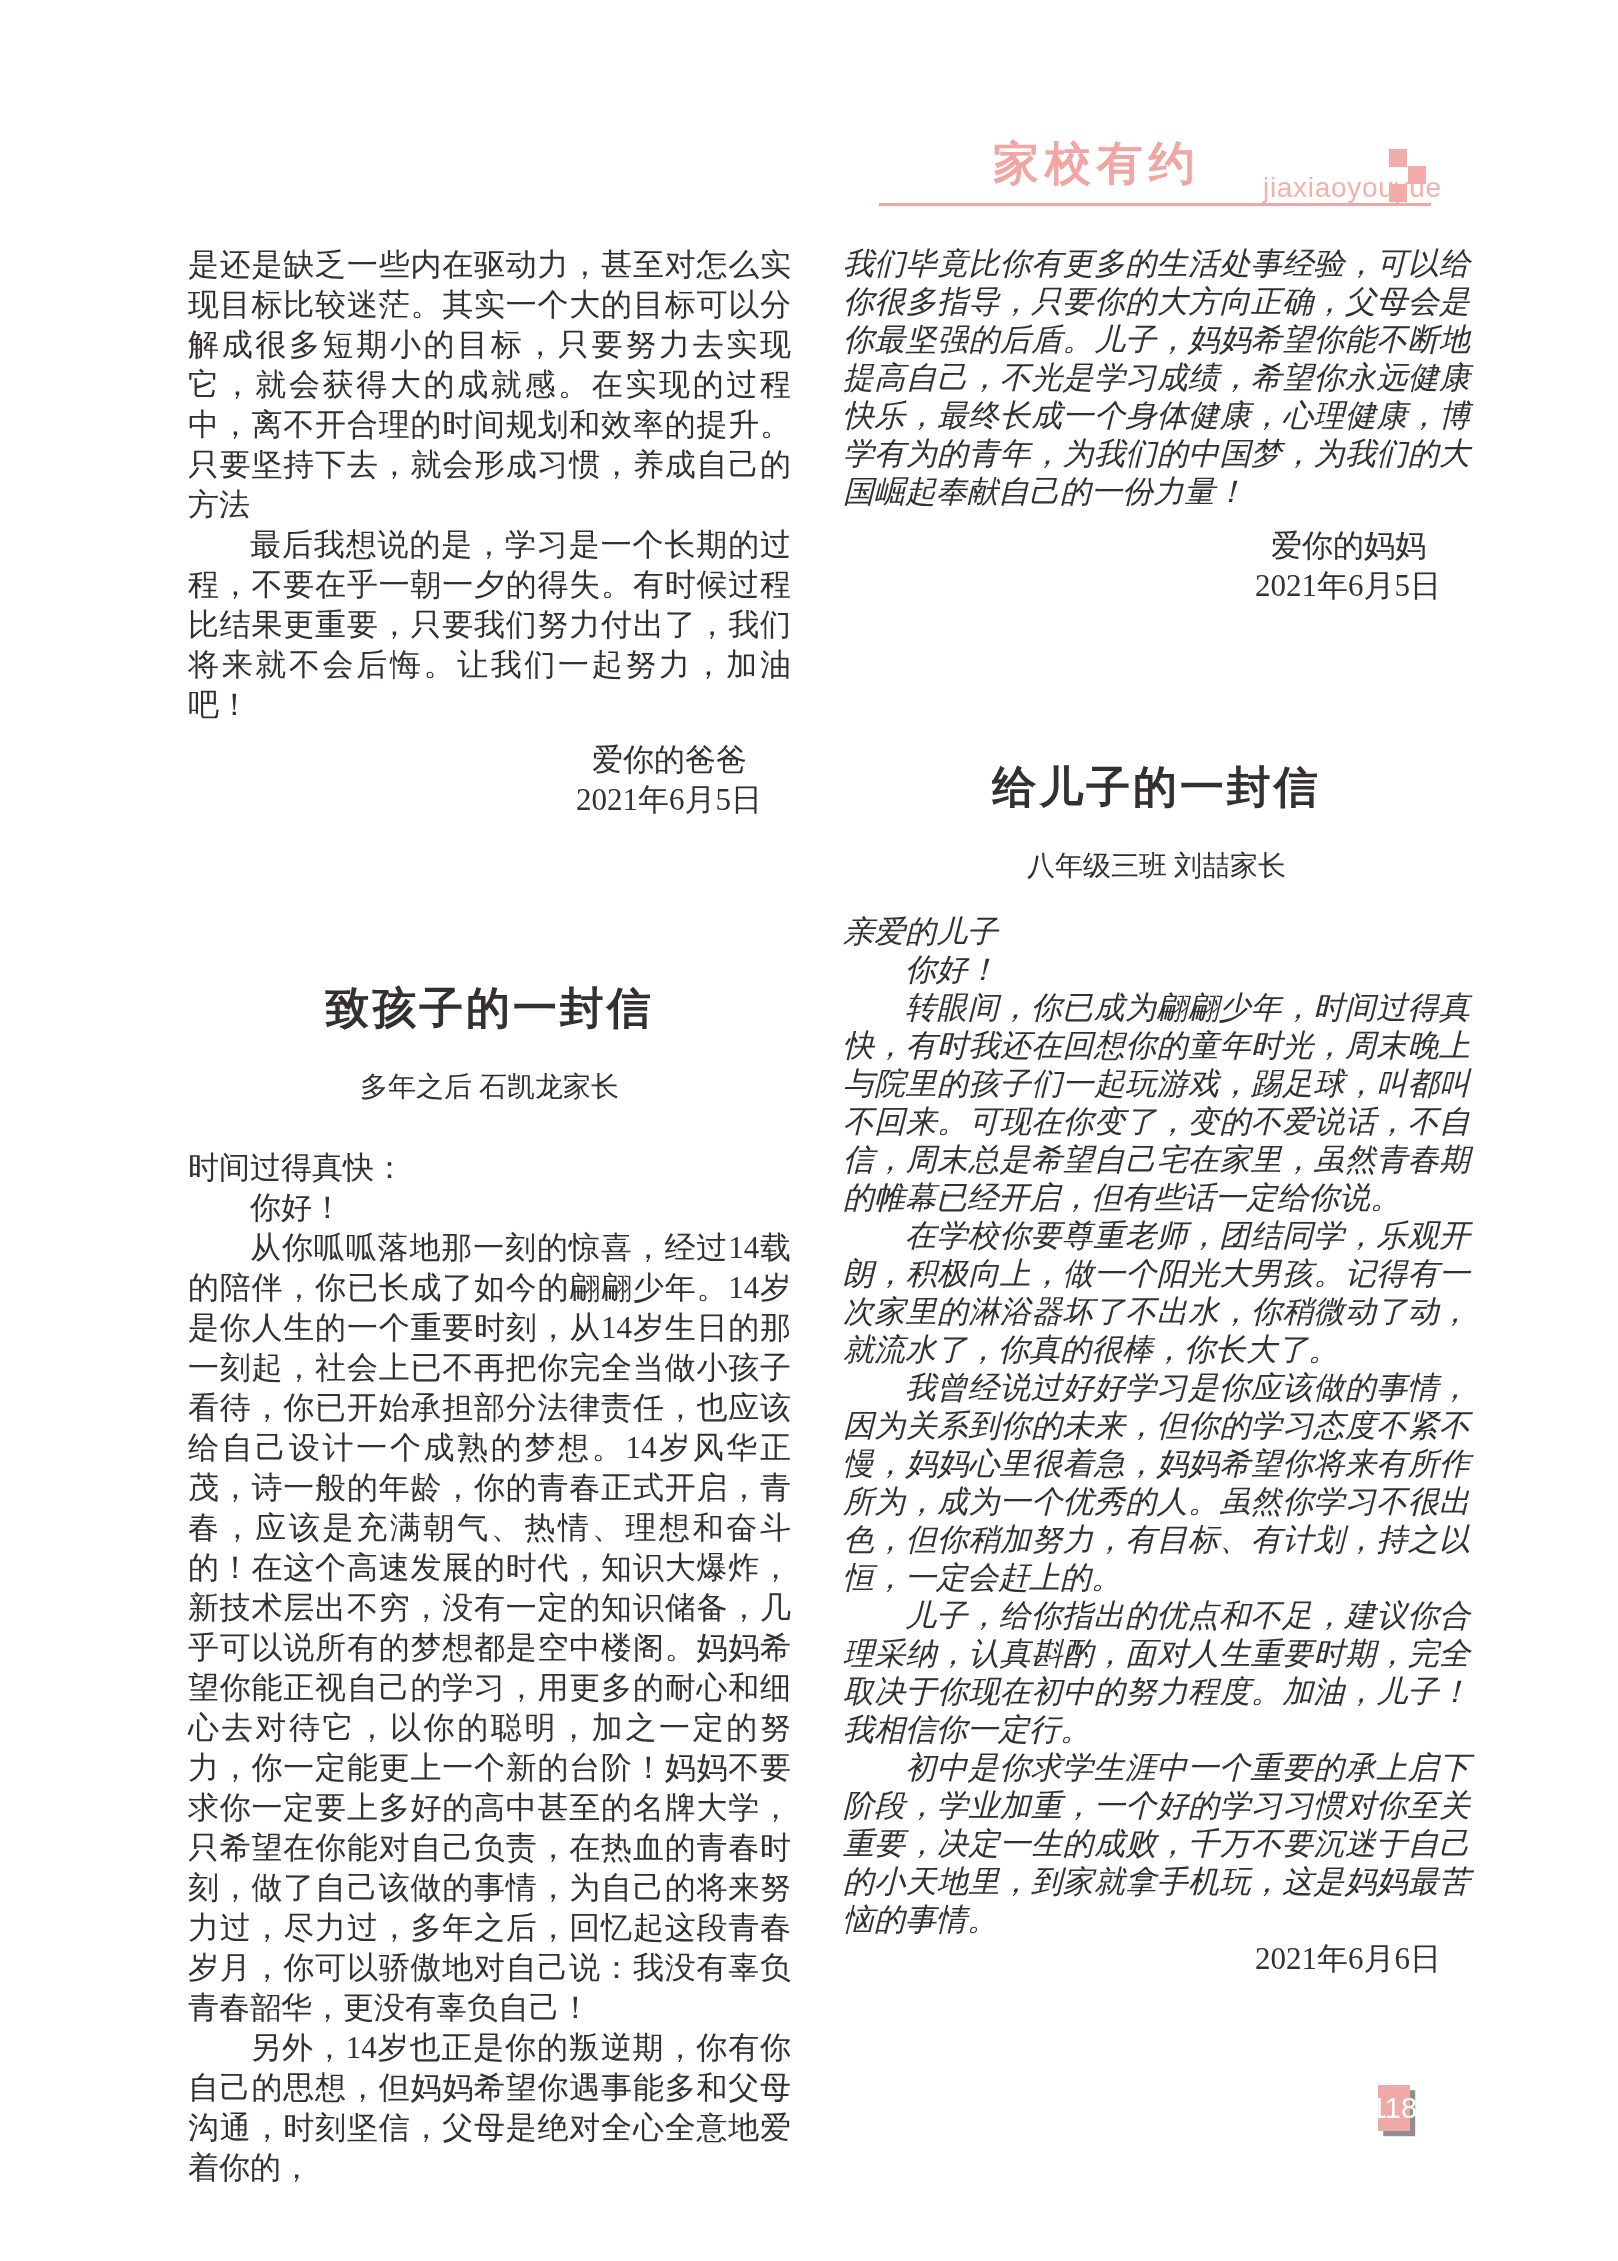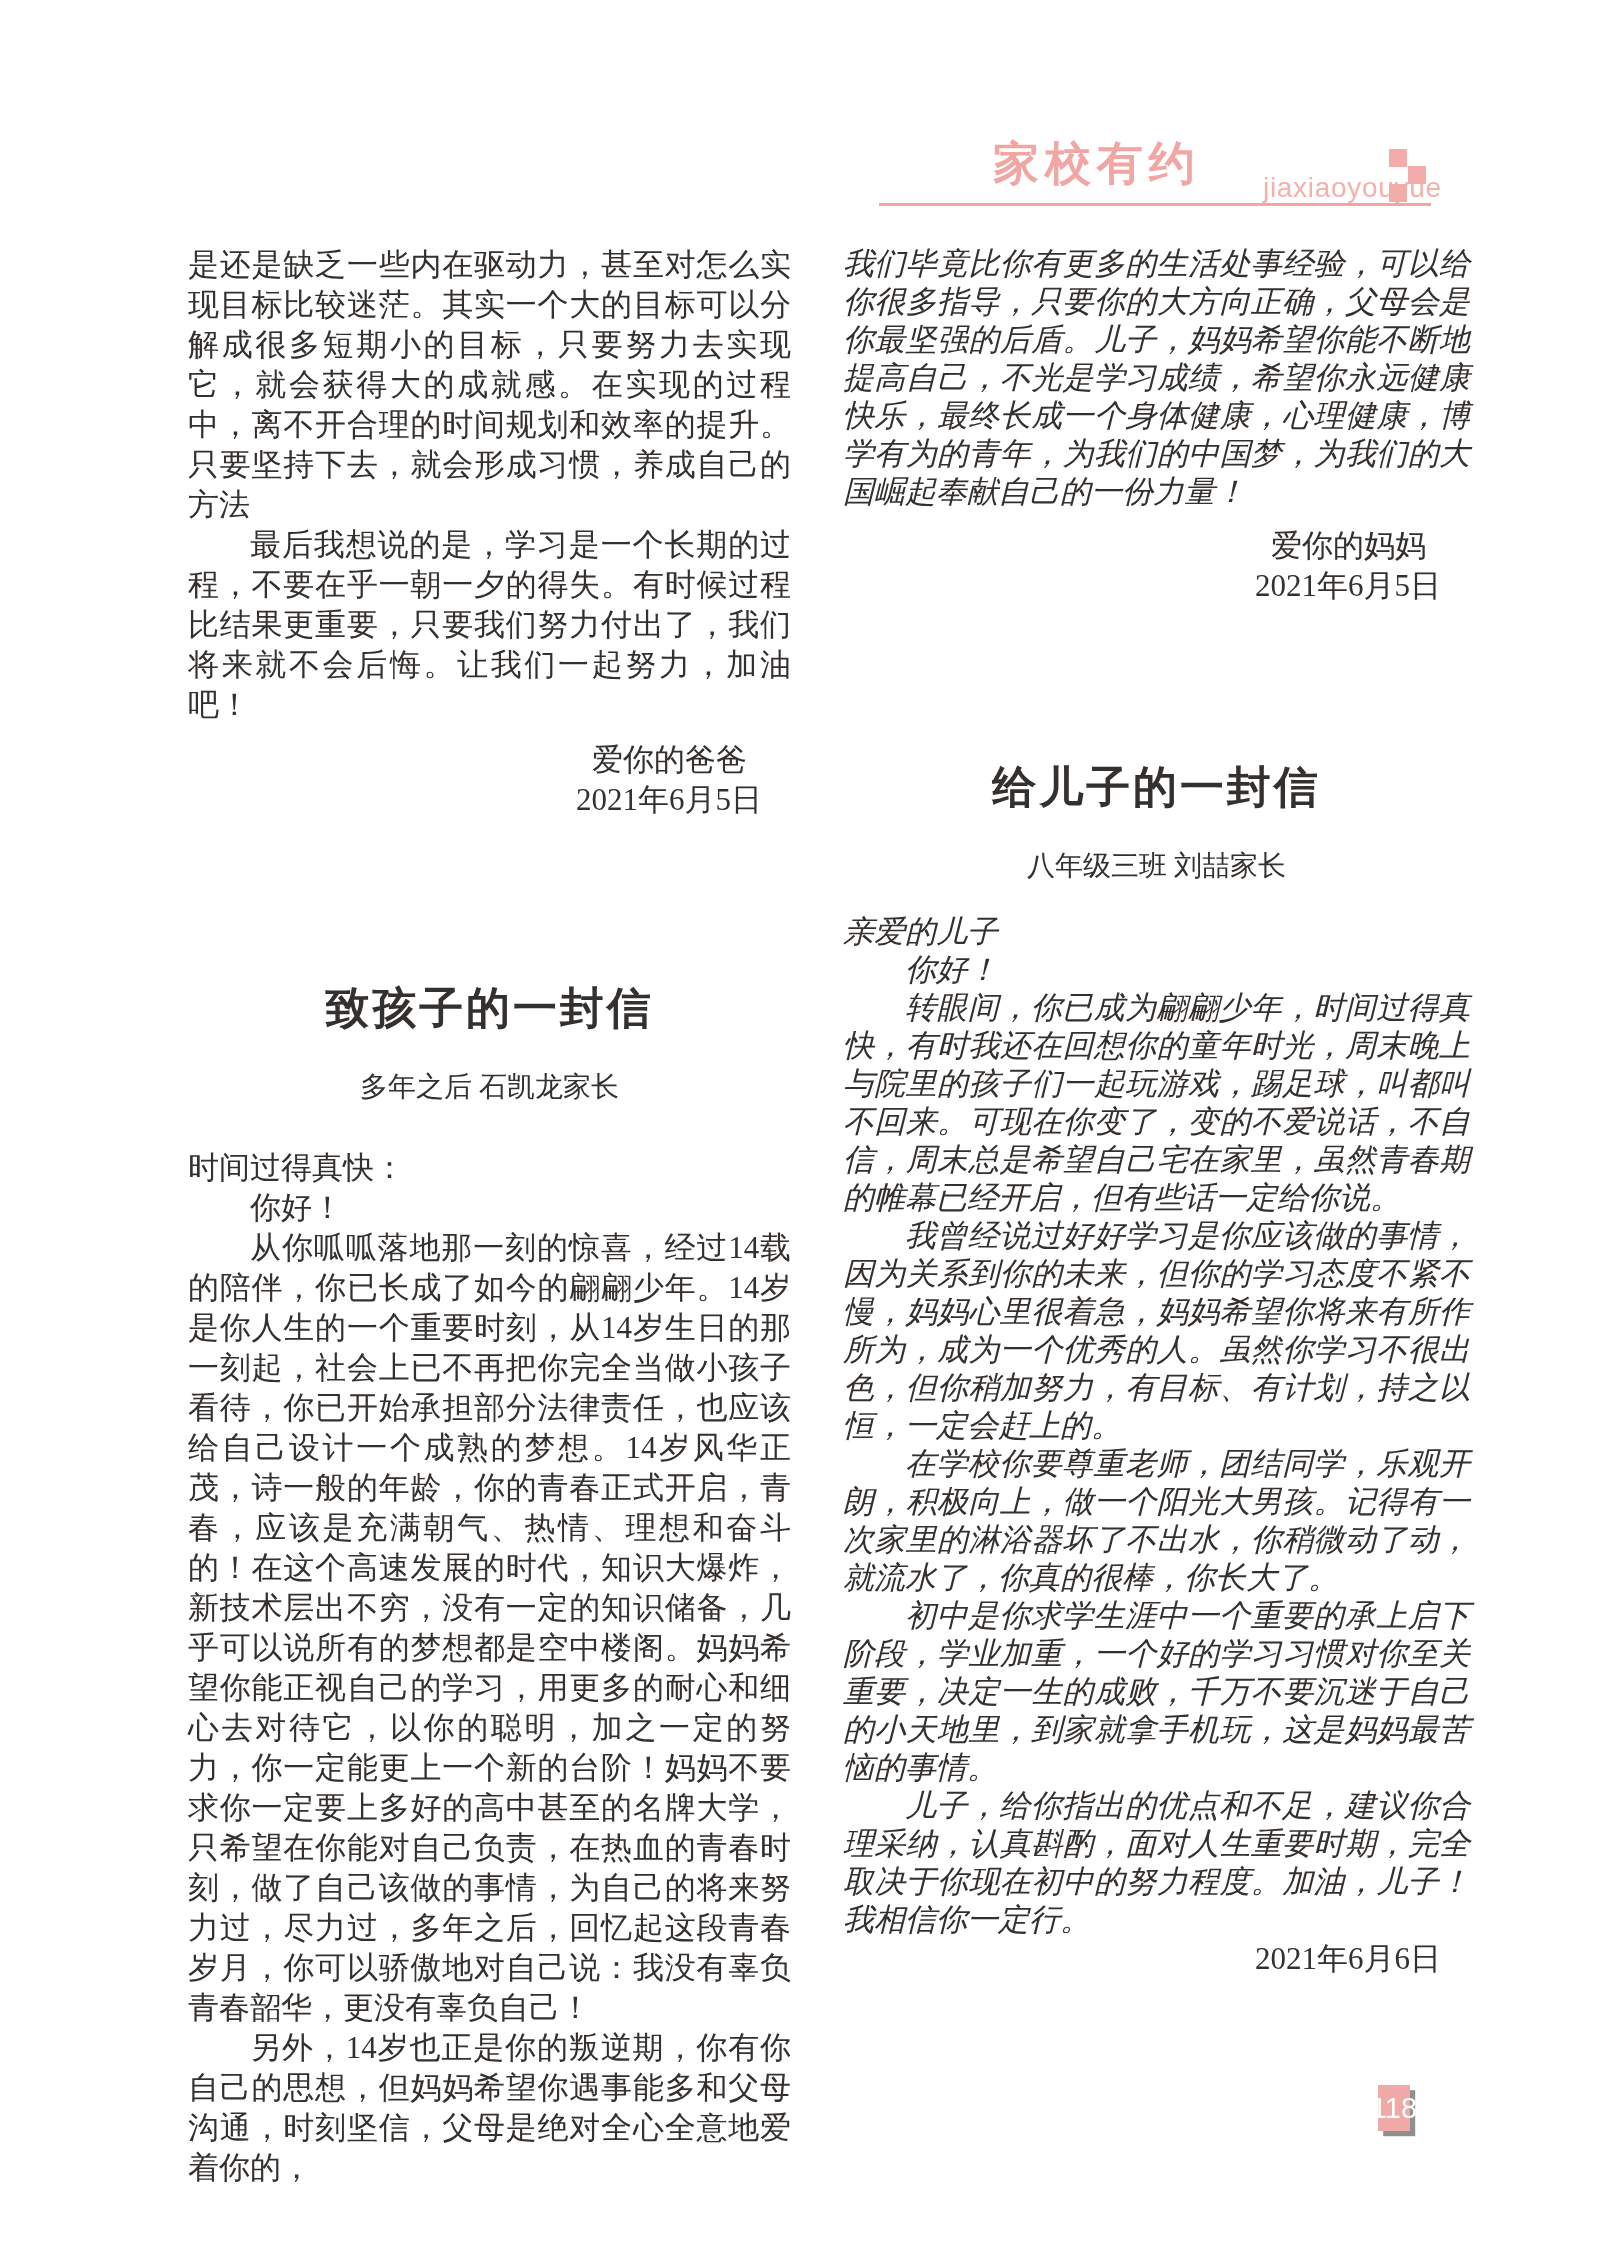--- a/index.html
+++ b/index.html
@@ -96,23 +96,23 @@
     <p class="body">我们毕竟比你有更多的生活处事经验，可以给你很多指导，只要你的大方向正确，父母会是你最坚强的后盾。儿子，妈妈希望你能不断地提高自己，不光是学习成绩，希望你永远健康快乐，最终长成一个身体健康，心理健康，博学有为的青年，为我们的中国梦，为我们的大国崛起奉献自己的一份力量！</p>
     <p class="sig">爱你的妈妈</p>
     <p class="sigdate">2021年6月5日</p>
 
     <h2 class="letter-title">给儿子的一封信</h2>
     <p class="byline">八年级三班 刘喆家长</p>
 
     <p class="body salutation">亲爱的儿子</p>
     <p class="body indent">你好！</p>
     <p class="body indent">转眼间，你已成为翩翩少年，时间过得真快，有时我还在回想你的童年时光，周末晚上与院里的孩子们一起玩游戏，踢足球，叫都叫不回来。可现在你变了，变的不爱说话，不自信，周末总是希望自己宅在家里，虽然青春期的帷幕已经开启，但有些话一定给你说。</p>
+    <p class="body indent">在学校你要尊重老师，团结同学，乐观开朗，积极向上，做一个阳光大男孩。记得有一次家里的淋浴器坏了不出水，你稍微动了动，就流水了，你真的很棒，你长大了。</p>
     <p class="body indent">我曾经说过好好学习是你应该做的事情，因为关系到你的未来，但你的学习态度不紧不慢，妈妈心里很着急，妈妈希望你将来有所作所为，成为一个优秀的人。虽然你学习不很出色，但你稍加努力，有目标、有计划，持之以恒，一定会赶上的。</p>
-    <p class="body indent">在学校你要尊重老师，团结同学，乐观开朗，积极向上，做一个阳光大男孩。记得有一次家里的淋浴器坏了不出水，你稍微动了动，就流水了，你真的很棒，你长大了。</p>
+    <p class="body indent">儿子，给你指出的优点和不足，建议你合理采纳，认真斟酌，面对人生重要时期，完全取决于你现在初中的努力程度。加油，儿子！我相信你一定行。</p>
     <p class="body indent">初中是你求学生涯中一个重要的承上启下阶段，学业加重，一个好的学习习惯对你至关重要，决定一生的成败，千万不要沉迷于自己的小天地里，到家就拿手机玩，这是妈妈最苦恼的事情。</p>
-    <p class="body indent">儿子，给你指出的优点和不足，建议你合理采纳，认真斟酌，面对人生重要时期，完全取决于你现在初中的努力程度。加油，儿子！我相信你一定行。</p>
     <p class="sigdate">2021年6月6日</p>
   </section>
 
   <div class="page-badge">118</div>
 
 </div>
 
 
 </body></html>

